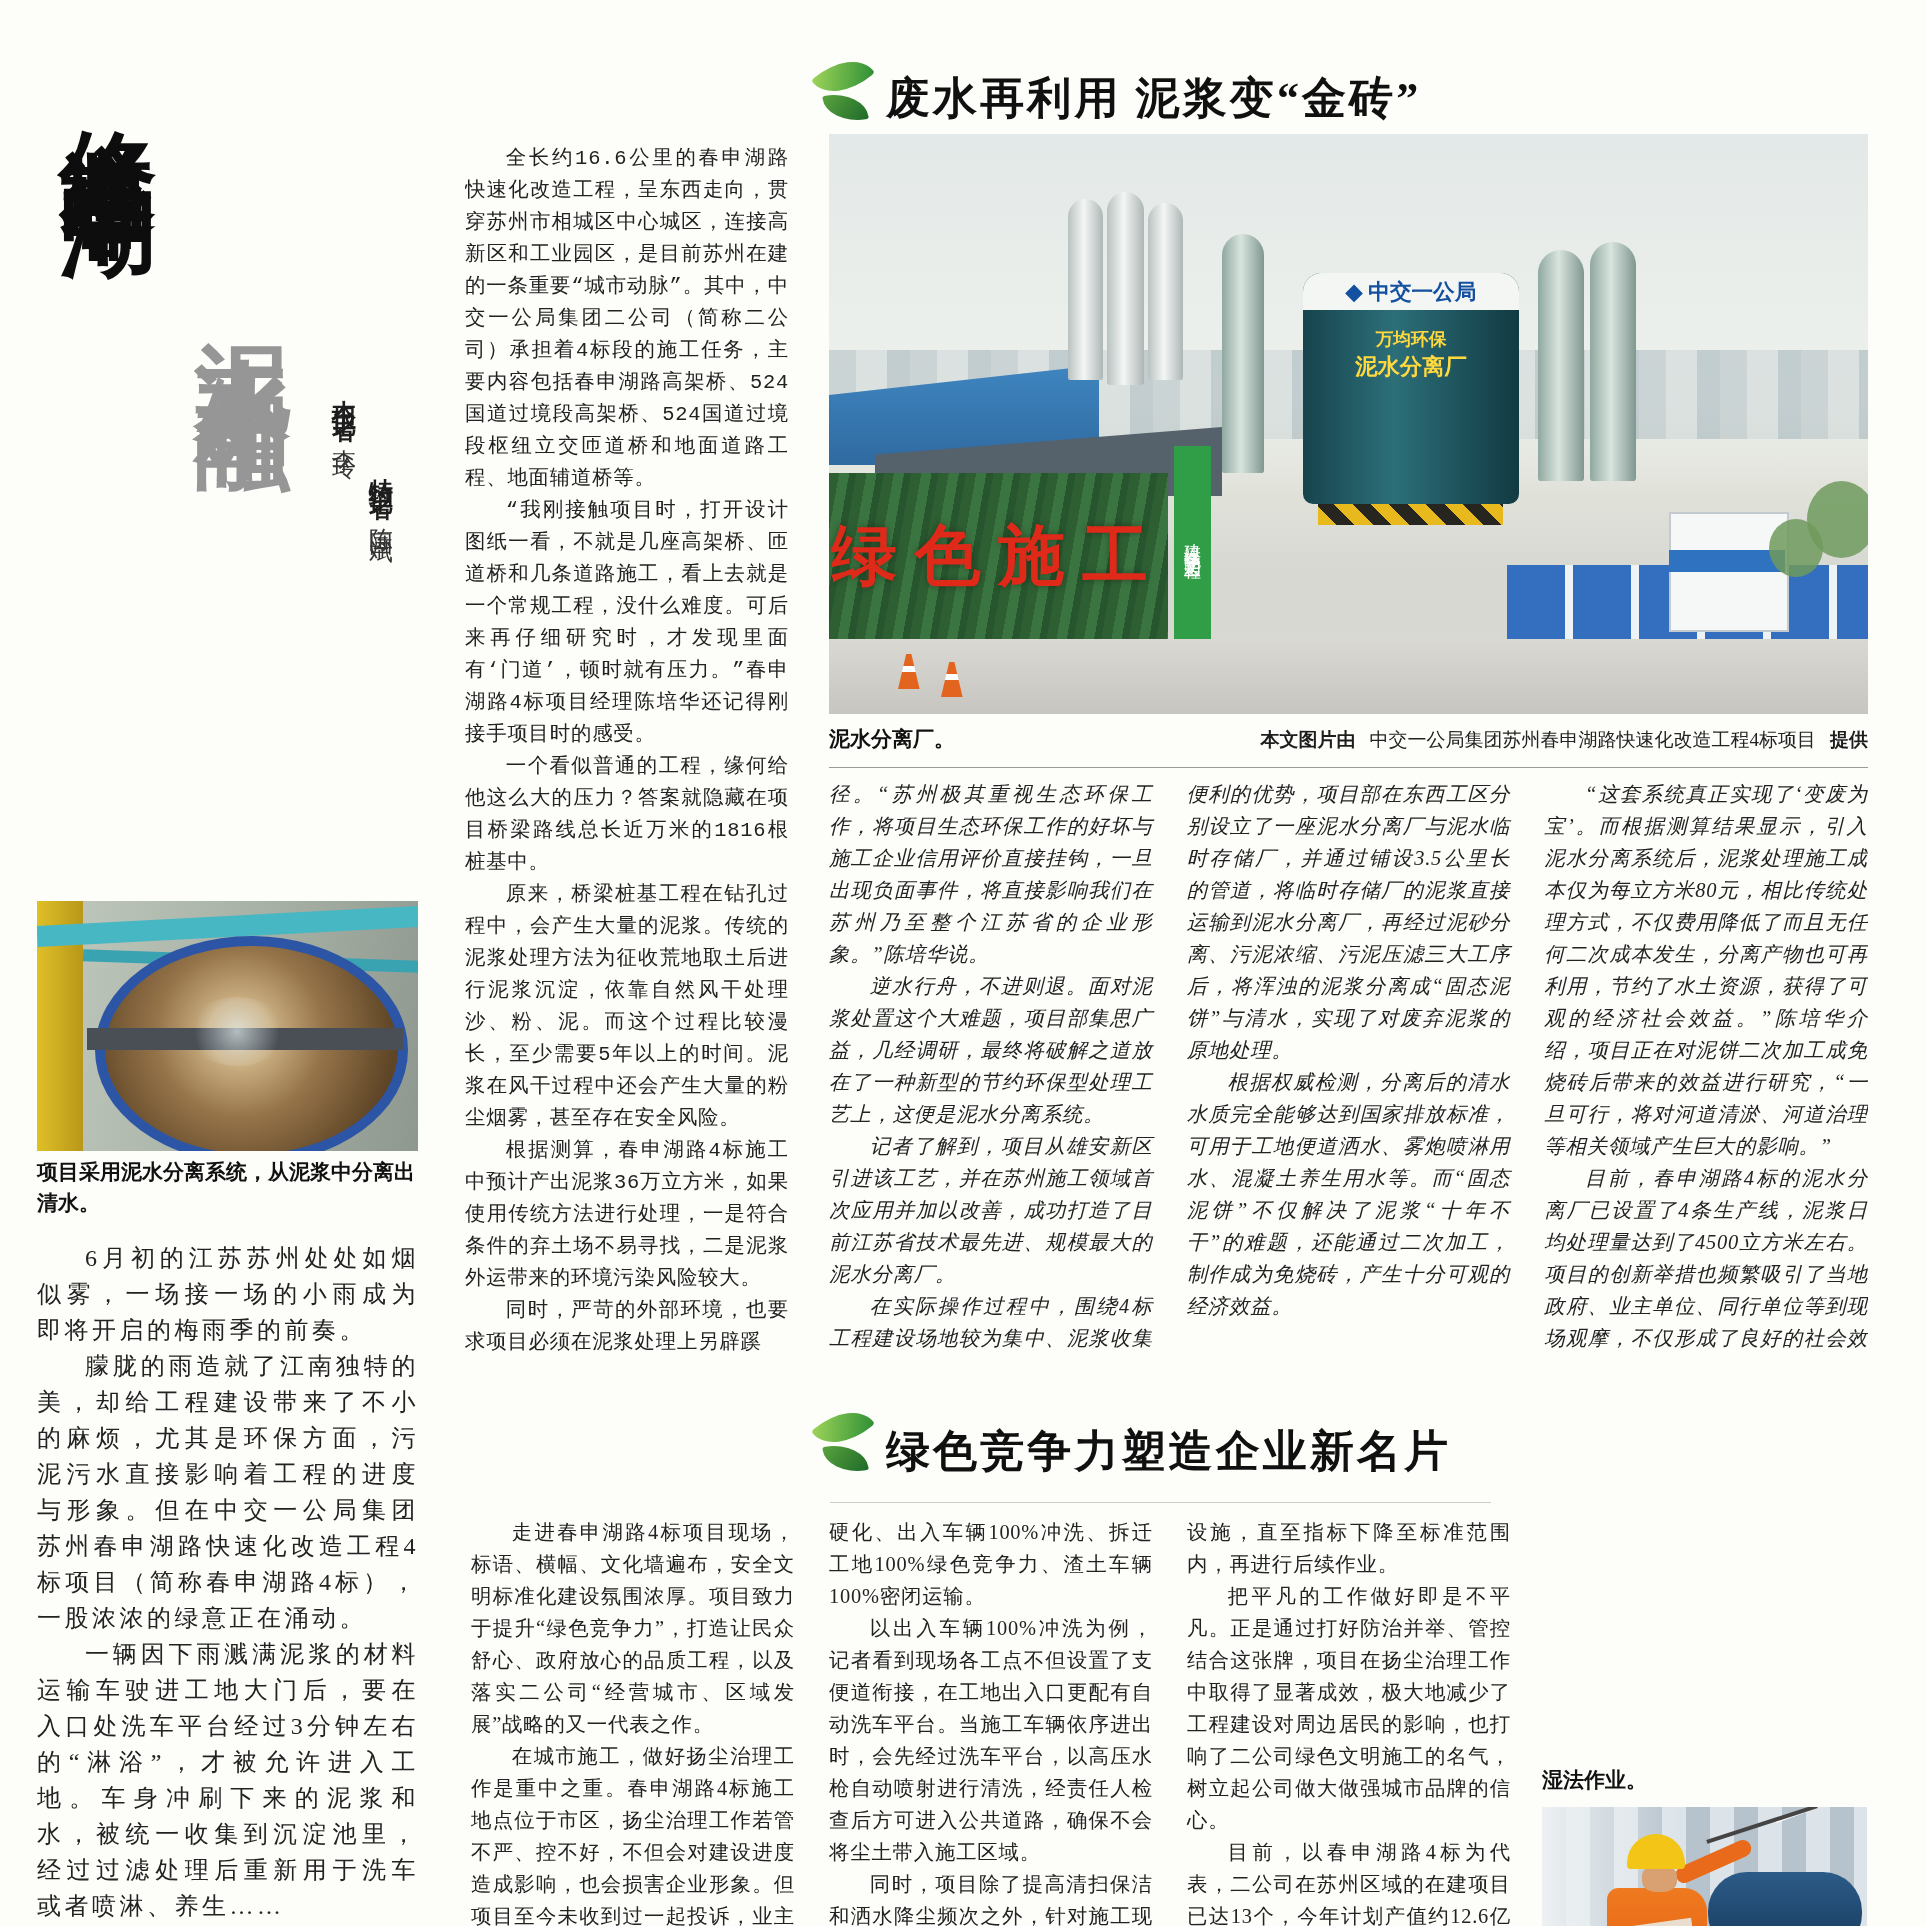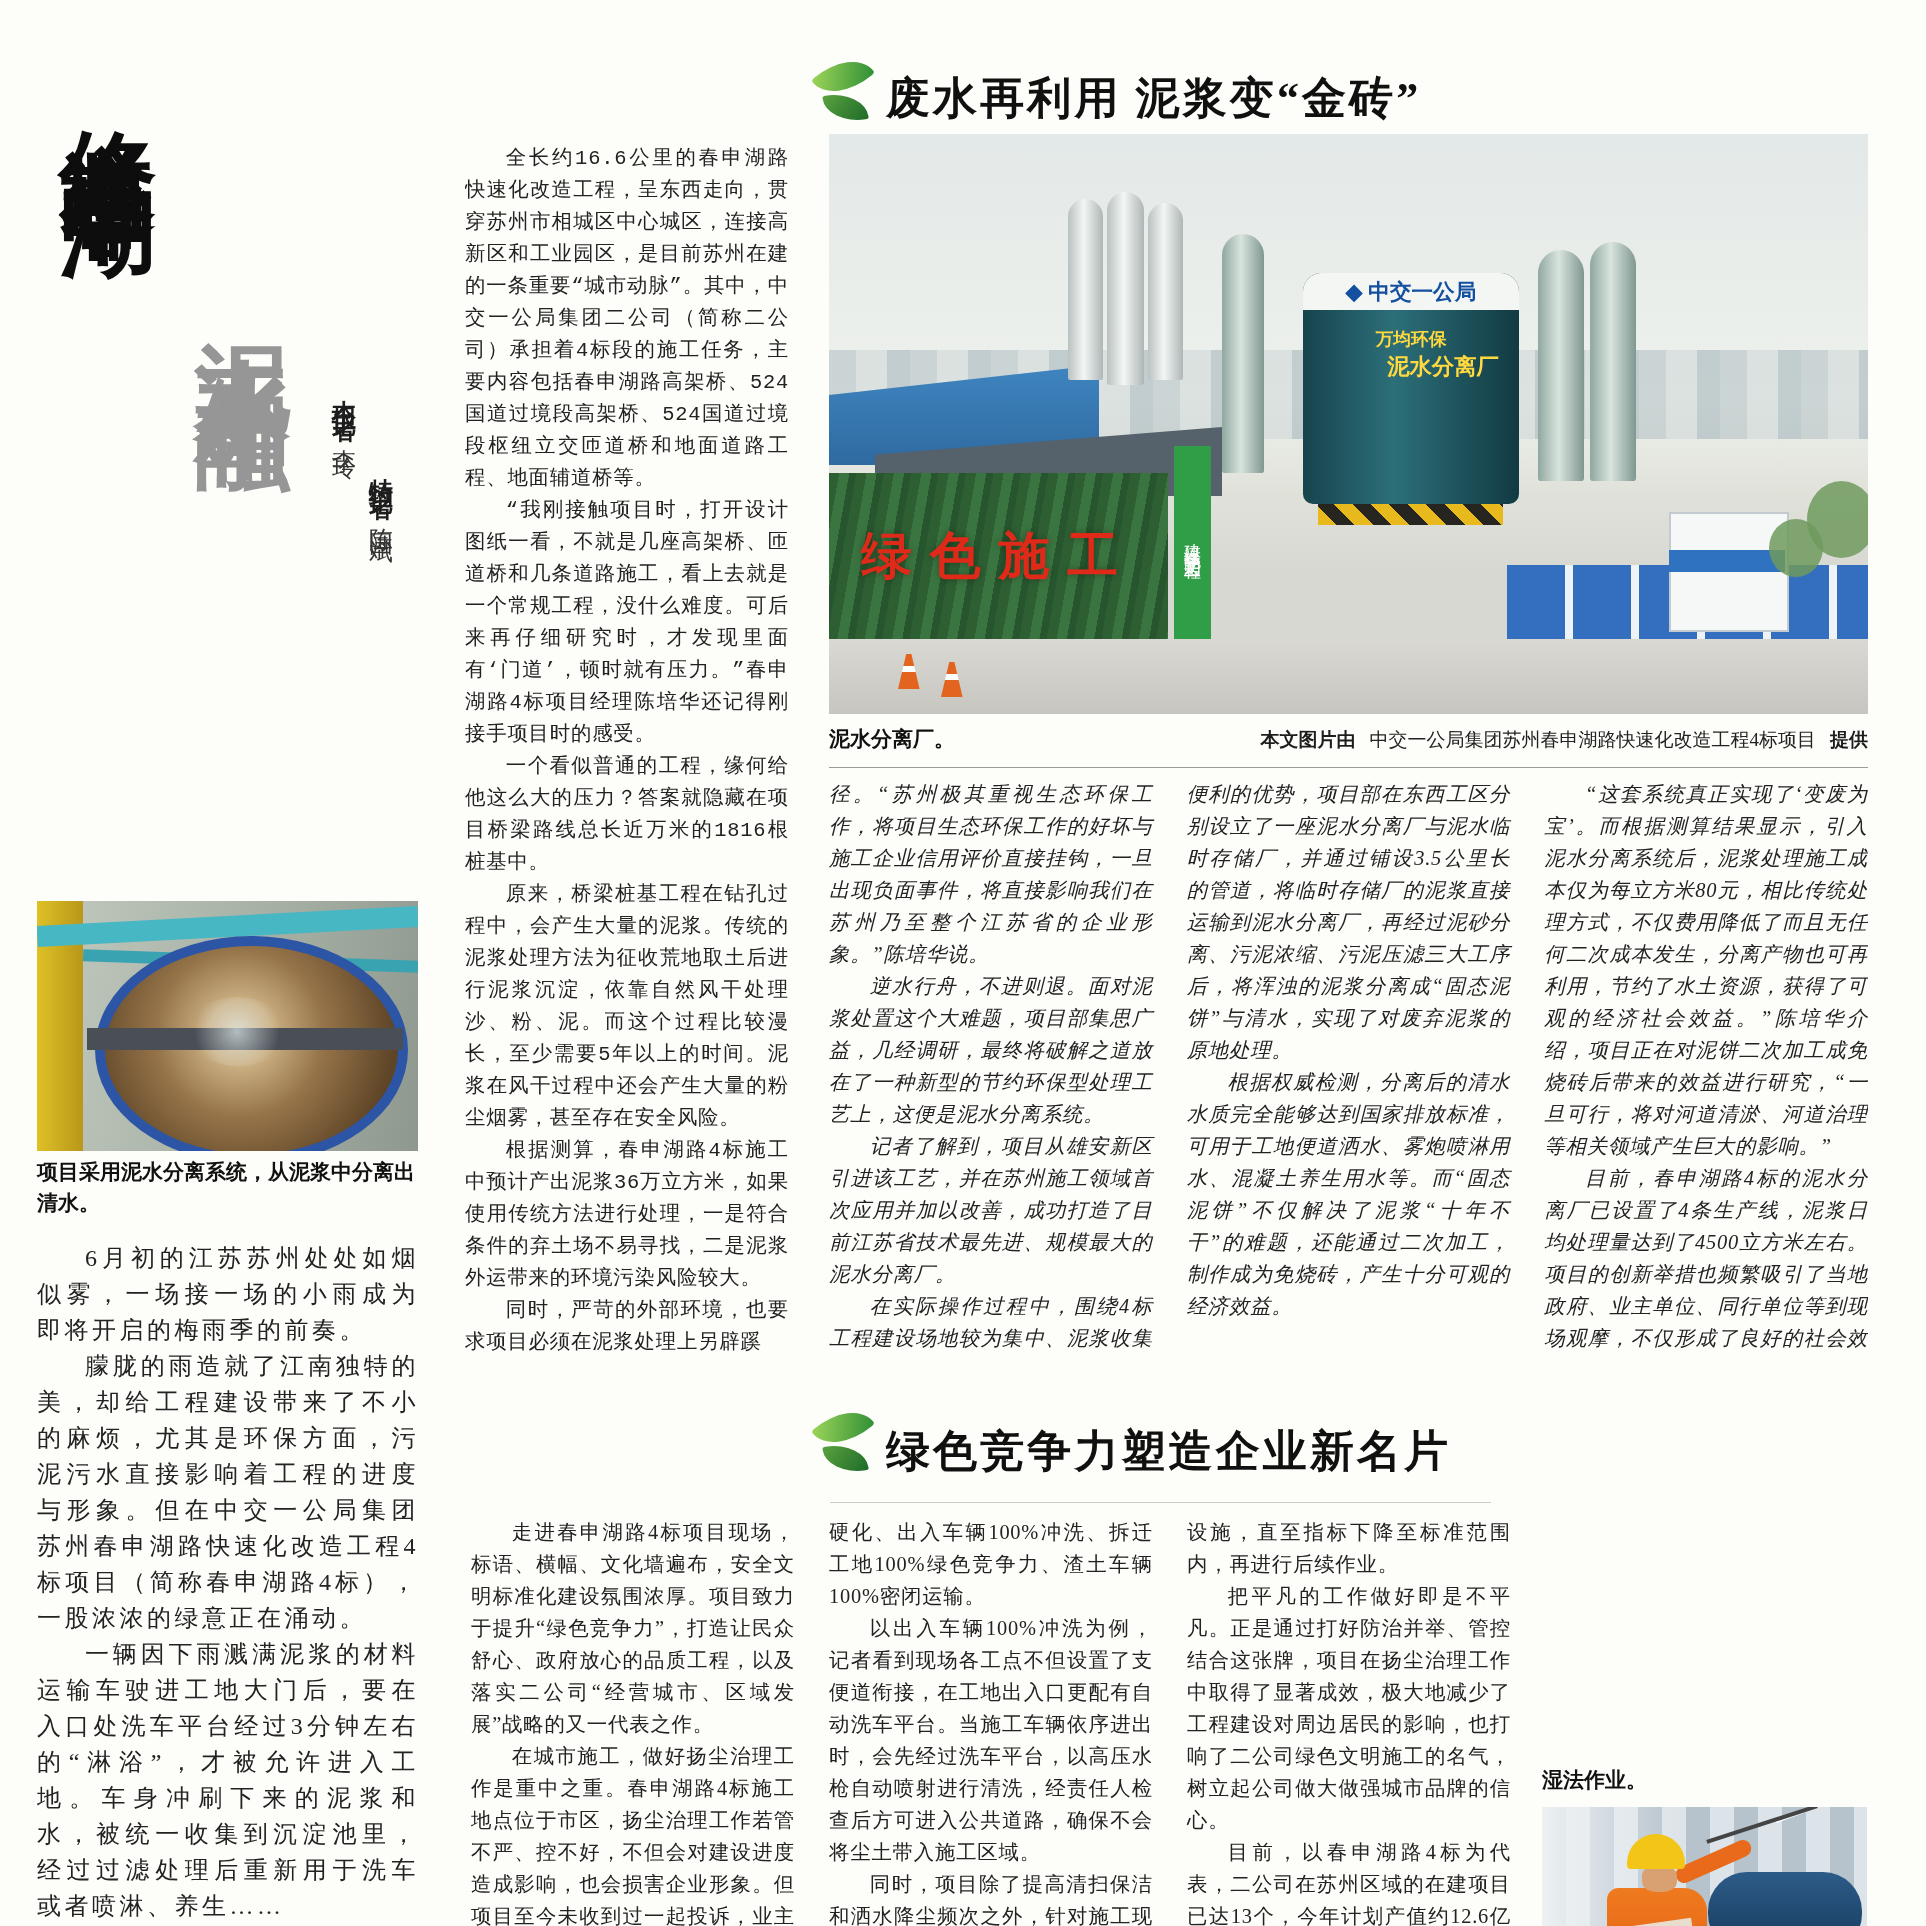--- a/index.html
+++ b/index.html
@@ -55,21 +55,21 @@
   .tankband{left:474px;top:139px;width:216px;height:37px;border-radius:18.5px 18.5px 0 0;
             background:#f4f6f4;display:flex;align-items:center;justify-content:center;
             font-family:"Liberation Sans",sans-serif;font-weight:bold;font-size:21.6px;color:#1450a0;}
   .tanktxt{left:474px;width:216px;text-align:center;color:#ffd93e;
            font-family:"Liberation Sans",sans-serif;font-weight:bold;}
   .tanklegs{left:489px;top:370px;width:185px;height:21px;
             background:repeating-linear-gradient(45deg,#e7b91c 0 13px,#26251f 13px 26px);}
   .hedge{left:0;top:339px;width:339px;height:166px;
          background:repeating-linear-gradient(100deg,#2e5f33 0 10px,#3a7440 10px 20px,#27552d 20px 27px);
          display:flex;align-items:center;justify-content:center;}
-  .hedge span{font-family:"Liberation Sans",sans-serif;font-weight:bold;font-size:51px;
+  .hedge span{font-family:"Liberation Sans",sans-serif;font-weight:bold;font-size:66px;
               letter-spacing:17.7px;color:#df2a1a;text-shadow:0 0 7px rgba(0,0,0,.35);}
   .vbanner{left:345px;top:312px;width:37px;height:193px;background:#2f9e46;
            writing-mode:vertical-rl;text-orientation:upright;color:#fff;
            font-family:"Liberation Sans",sans-serif;font-size:17px;letter-spacing:3.1px;
            display:flex;align-items:center;justify-content:center;}
   .fence{left:678px;top:431px;width:361px;height:81px;
          background:repeating-linear-gradient(90deg,#336fbe 0 58px,#eef3f8 58px 66px);}
   .gate{left:840px;top:378px;width:116px;height:116px;background:#f6f8f8;border:2.3px solid #c3cbd0;}
   .gateband{left:840px;top:416px;width:116px;height:21.6px;background:#2f72c0;}
   .road{left:0;top:505px;width:1039px;height:76px;background:linear-gradient(#d9d8d2,#c6c5bf);}
@@ -166,21 +166,21 @@
     <div class="abs shedL2"></div>
     <div class="silo" style="left:239px;top:65px;width:35px;height:181px;"></div>
     <div class="silo" style="left:278px;top:58px;width:37px;height:193px;"></div>
     <div class="silo" style="left:319px;top:69px;width:35px;height:177px;"></div>
     <div class="silo siloG" style="left:393px;top:100px;width:42px;height:239px;"></div>
     <div class="silo siloG" style="left:709px;top:116px;width:46px;height:231px;"></div>
     <div class="silo siloG" style="left:761px;top:108px;width:46px;height:239px;"></div>
     <div class="abs tank"></div>
     <div class="abs tankband">◆&nbsp;<span>中交一公局</span></div>
     <div class="abs tanktxt" style="top:193px;font-size:17.7px;">万均环保</div>
-    <div class="abs tanktxt" style="top:218px;font-size:22.3px;padding-left:32px;">泥水分离厂</div>
+    <div class="abs tanktxt" style="top:218px;font-size:22.3px;">泥水分离厂</div>
     <div class="abs tanklegs"></div>
     <div class="abs hedge">
       <span>绿色施工</span>
     </div>
     <div class="abs vbanner">建设绿色文明工程</div>
     <div class="abs fence"></div>
     <div class="abs gate"></div>
     <div class="abs gateband"></div>
     <div class="abs road"></div>
     <div class="cone" style="left:69px;top:520px;"></div>

